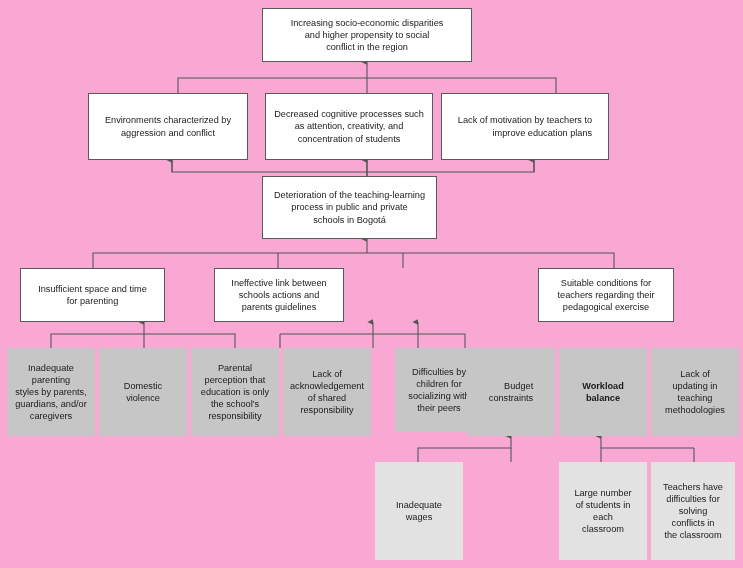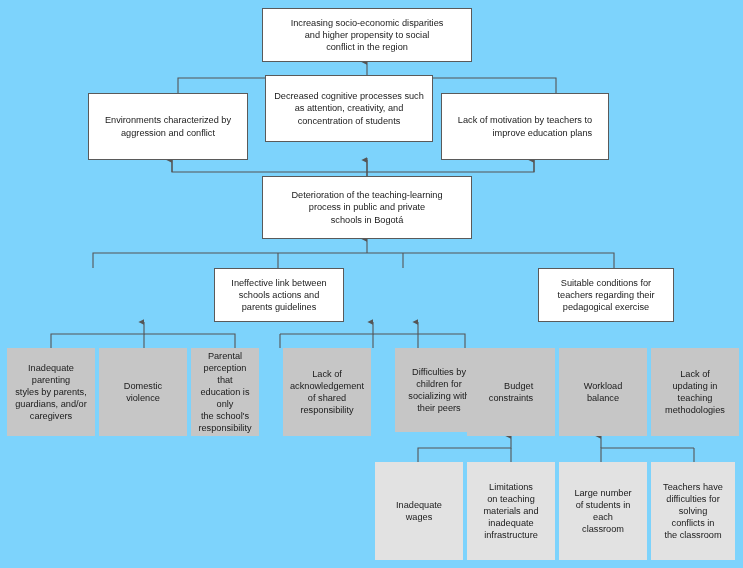--- a/index.html
+++ b/index.html
@@ -4,21 +4,21 @@
 <style>
   html, body {
     margin: 0;
     padding: 0;
     background: #ffffff;
   }
   #diagram-root {
     position: relative;
     width: 743px;
     height: 568px;
-    background: #7dd3fc;
+    background: #f9a8d4;
     font-family: "Liberation Sans", sans-serif;
     overflow: hidden;
   }
   svg.connectors {
     position: absolute;
     left: 0;
     top: 0;
     width: 743px;
     height: 568px;
     pointer-events: none;
@@ -100,73 +100,70 @@
       <path d="M694,448 L694,462"></path>
     </g>
   </svg>
 
   <div class="node white" style="left:262px; top:8px; width:210px; height:54px;">Increasing socio-economic disparities
 and higher propensity to social
 conflict in the region</div>
 
   <div class="node white" style="left:88px; top:93px; width:160px; height:67px;">Environments characterized by
 aggression and conflict</div>
-  <div class="node white" style="left:265px; top:75px; width:168px; height:67px;">Decreased cognitive processes such
+  <div class="node white" style="left:265px; top:93px; width:168px; height:67px;">Decreased cognitive processes such
 as attention, creativity, and
 concentration of students</div>
   <div class="node white" style="left:441px; top:93px; width:168px; height:67px;text-align:right;">Lack of motivation by teachers to
 improve education plans</div>
 
-  <div class="node white" style="left:262px; top:176px; width:210px; height:63px;">Deterioration of the teaching-learning
+  <div class="node white" style="left:262px; top:176px; width:175px; height:63px;">Deterioration of the teaching-learning
 process in public and private
 schools in Bogotá</div>
 
+  <div class="node white" style="left:20px; top:268px; width:145px; height:54px;">Insufficient space and time
+for parenting</div>
   <div class="node white" style="left:214px; top:268px; width:130px; height:54px;">Ineffective link between
 schools actions and
 parents guidelines</div>
   <div class="node white" style="left:538px; top:268px; width:136px; height:54px;">Suitable conditions for
 teachers regarding their
 pedagogical exercise</div>
 
   <div class="node gray" style="left:7px; top:348px; width:88px; height:88px;">Inadequate
 parenting
 styles by parents,
 guardians, and/or
 caregivers</div>
   <div class="node gray" style="left:99px; top:348px; width:88px; height:88px;">Domestic
 violence</div>
-  <div class="node gray" style="left:191px; top:348px; width:68px; height:88px;">Parental
+  <div class="node gray" style="left:191px; top:348px; width:88px; height:88px;">Parental
 perception that
 education is only
 the school's
 responsibility</div>
   <div class="node gray" style="left:283px; top:348px; width:88px; height:88px;">Lack of
 acknowledgement
 of shared
 responsibility</div>
   <div class="node gray" style="left:395px; top:348px; width:88px; height:84px;">Difficulties by
 children for
 socializing with
 their peers</div>
   <div class="node gray" style="left:467px; top:348px; width:88px; height:88px;text-align:right;">Budget
 constraints</div>
-  <div class="node gray" style="left:559px; top:348px; width:88px; height:88px;">Workload
+  <div class="node gray" style="left:559px; top:348px; width:88px; height:88px;font-weight:bold;">Workload
 balance</div>
   <div class="node gray" style="left:651px; top:348px; width:88px; height:88px;">Lack of
 updating in
 teaching
 methodologies</div>
 
   <div class="node lightgray" style="left:375px; top:462px; width:88px; height:98px;">Inadequate
 wages</div>
-  <div class="node lightgray" style="left:467px; top:462px; width:88px; height:98px;">Limitations
-on teaching
-materials and
-inadequate
-infrastructure</div>
   <div class="node lightgray" style="left:559px; top:462px; width:88px; height:98px;text-align:center;">Large number
 of students in
 each
 classroom</div>
   <div class="node lightgray" style="left:651px; top:462px; width:84px; height:98px;">Teachers have
 difficulties for
 solving
 conflicts in
 the classroom</div>
 

